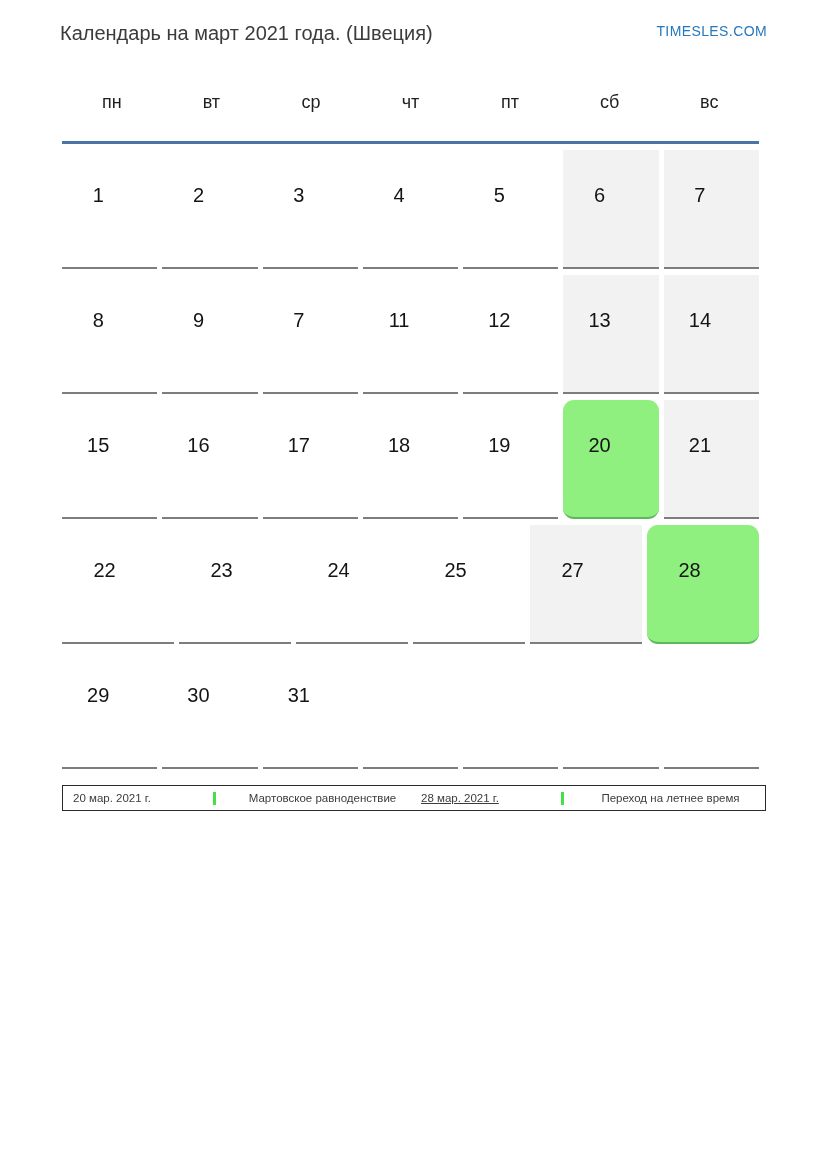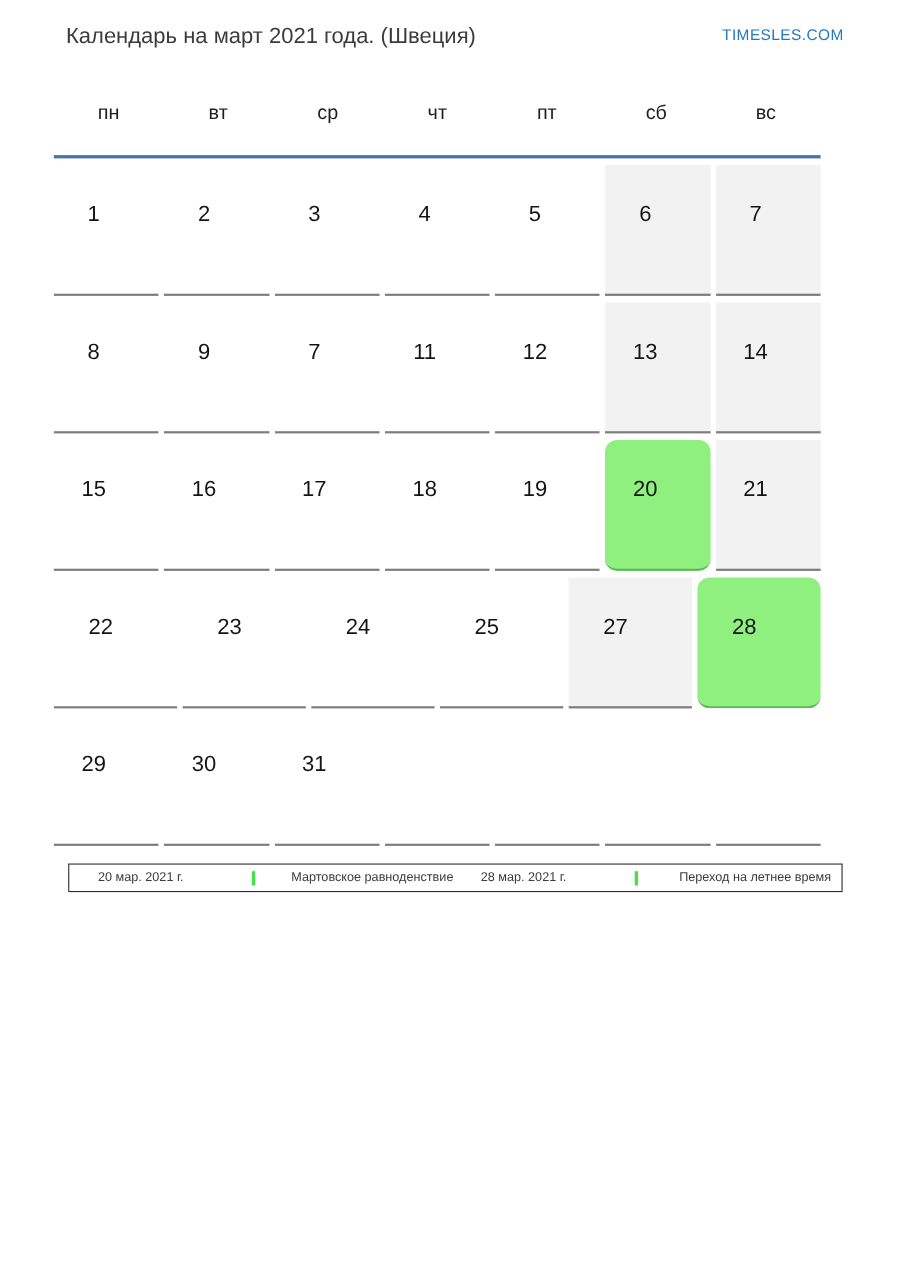--- a/index.html
+++ b/index.html
@@ -17,21 +17,21 @@
     font-size:20px; line-height:26px; color:#3b3b3b;
   }
   .brand-link {
     position:absolute; right:60px; top:23px;
     font-size:14px; letter-spacing:0.4px;
     color:var(--brand-blue,#2478bd);
     text-decoration:none; cursor:pointer;
   }
 
   .calendar {
-    position:absolute; left:49px; top:80px; width:697px;
+    position:absolute; left:62px; top:80px; width:697px;
   }
   .weekday-header-row {
     display:flex; height:64px; padding-top:12px;
     border-bottom:3px solid var(--header-rule-blue,#4a74a5);
   }
   .weekday {
     flex:1; text-align:center;
     font-size:18px; color:#1f1f1f;
   }
 
@@ -52,21 +52,21 @@
   .cell.empty { background:transparent; }
   .day-num {
     position:absolute; top:34px; left:0; width:76%;
     text-align:center; font-size:20px; color:#141414;
   }
 
   .legend-bar {
     position:absolute; left:62px; top:785px; width:704px; height:26px;
     border:1px solid #2b2b2b; background:#fff;
     display:flex; align-items:center;
-    padding-left:26px;
+    padding-left:10px;
     font-size:11.5px; color:#3c3c3c;
   }
   .legend-date { width:140px; flex:0 0 auto; }
   .legend-marker {
     flex:0 0 auto; width:3px; height:13px;
     background:var(--legend-marker-green,#46e046);
     margin-right:8px;
   }
   .legend-label { width:197px; flex:0 0 auto;text-align:center; }
 </style>
@@ -194,18 +194,18 @@
           <div class="cell empty"></div>
           <div class="cell empty"></div>
         </div>
       </div>
   </div>
 
   <div class="legend-bar">
       <div class="legend-date" style="display: inline-block;">20 мар. 2021 г.</div>
       <div class="legend-marker" style="display: inline-block;"></div>
       <div class="legend-label" style="display: inline-block;">Мартовское равноденствие</div>
-      <div class="legend-date" style="display: inline-block;">28 мар. 2021 г.</div>
+      <div class="legend-date" style="display: inline-block; text-decoration: underline;">28 мар. 2021 г.</div>
       <div class="legend-marker" style="display: inline-block;"></div>
       <div class="legend-label" style="display: inline-block;">Переход на летнее время</div>
     </div>
 
 </div>
 
 </body></html>

